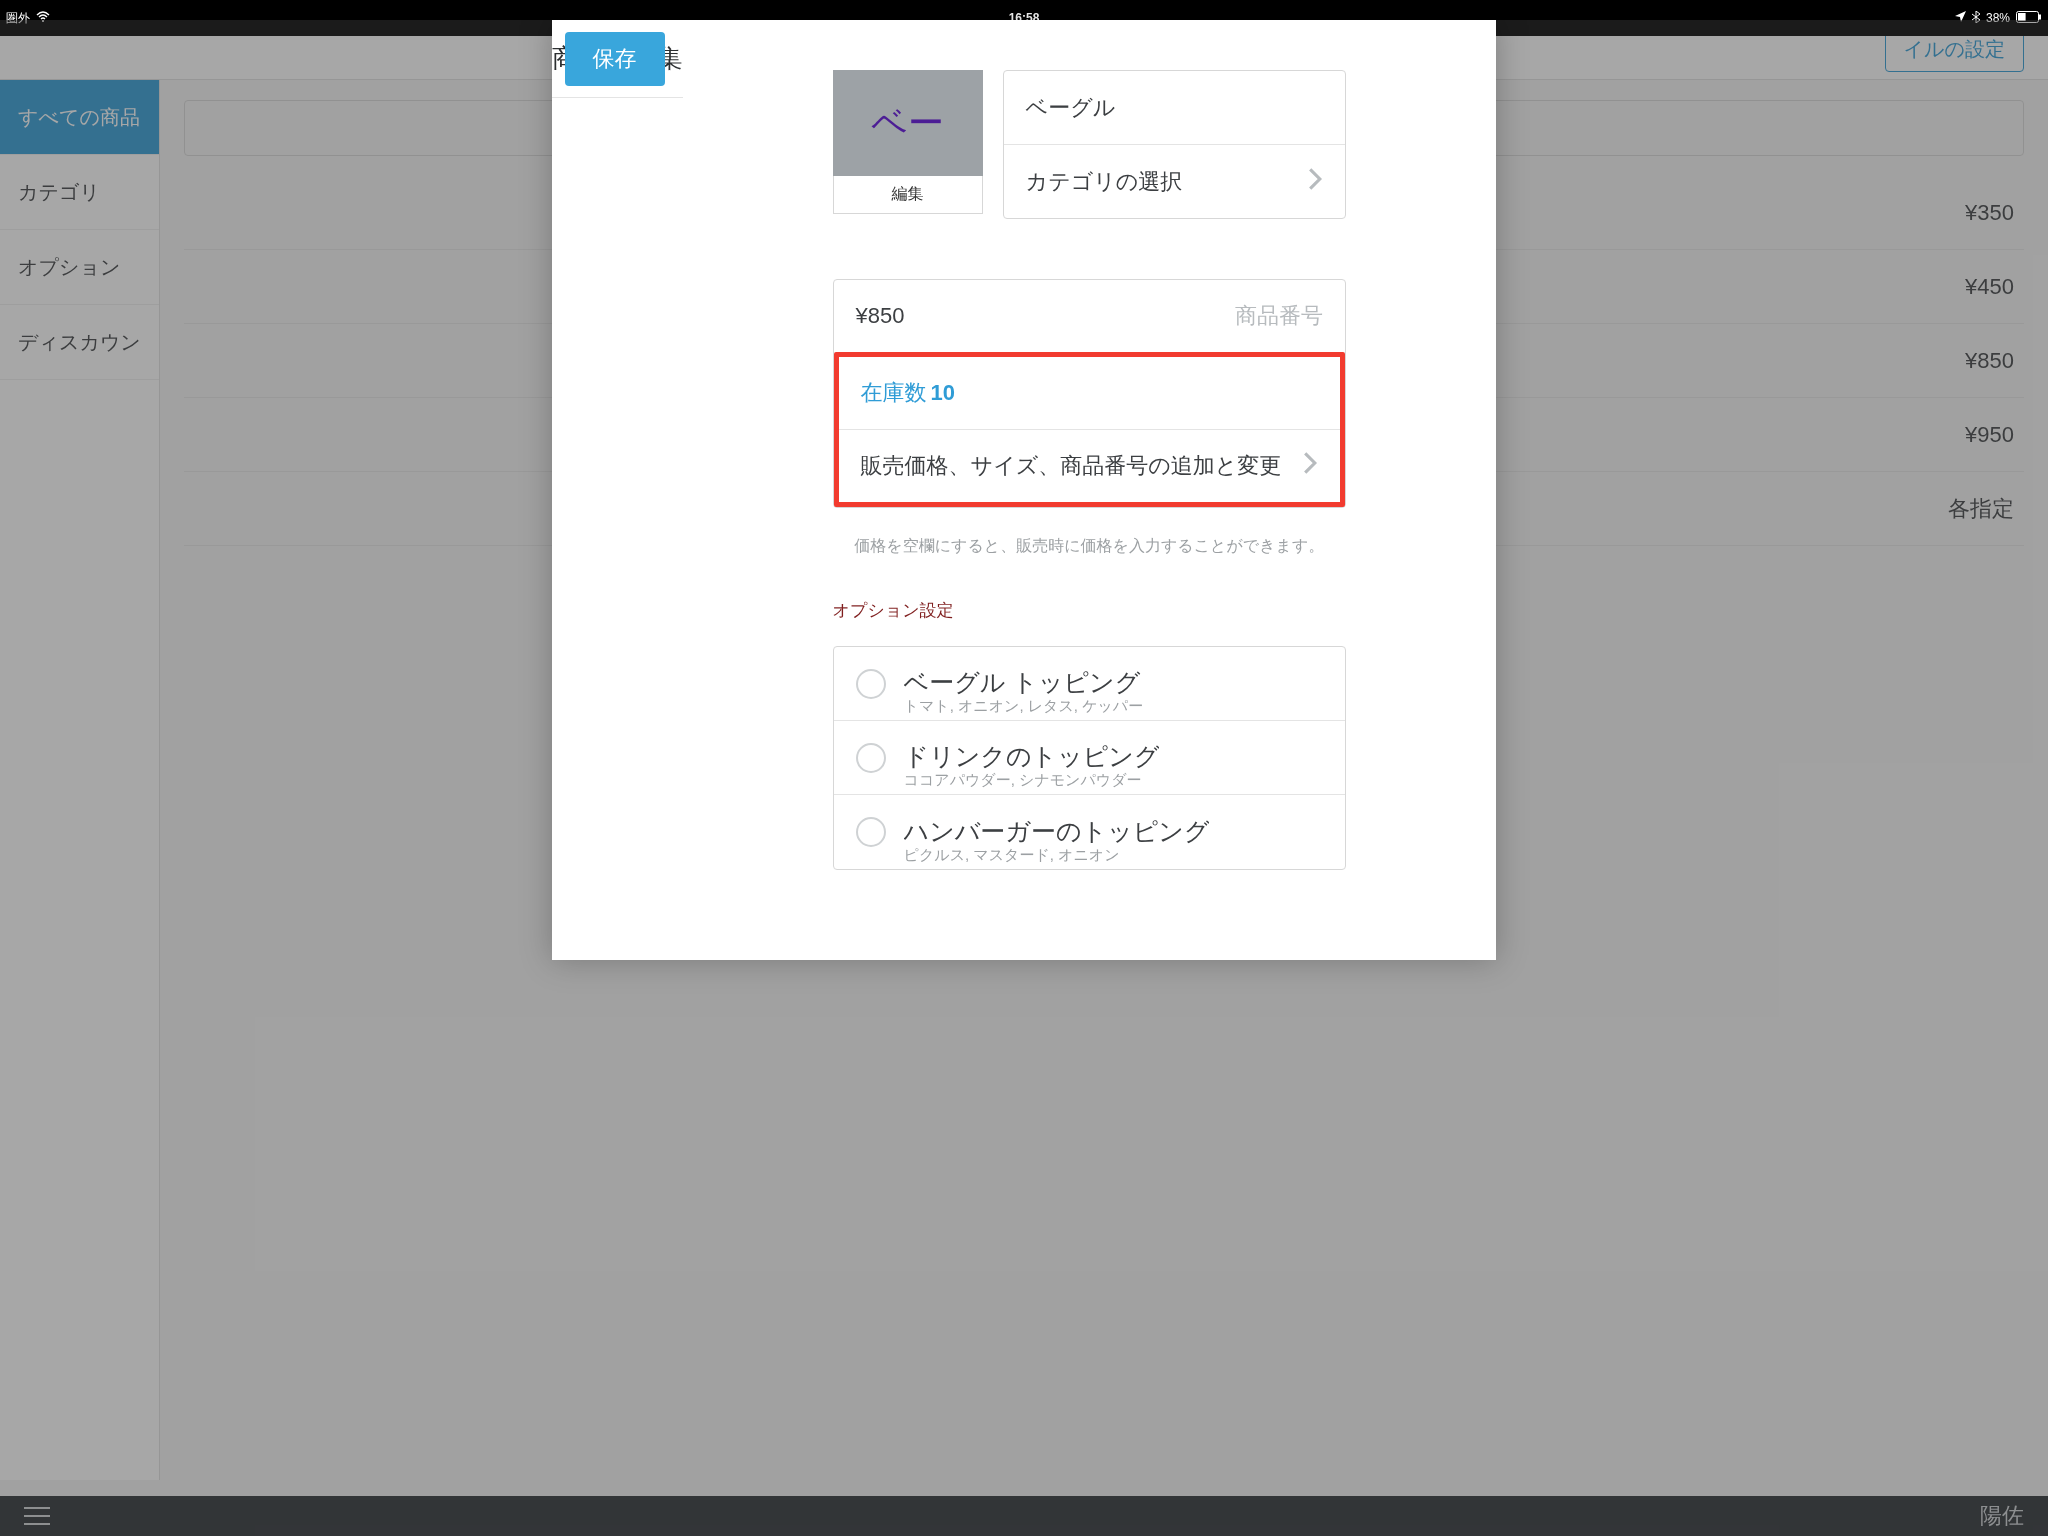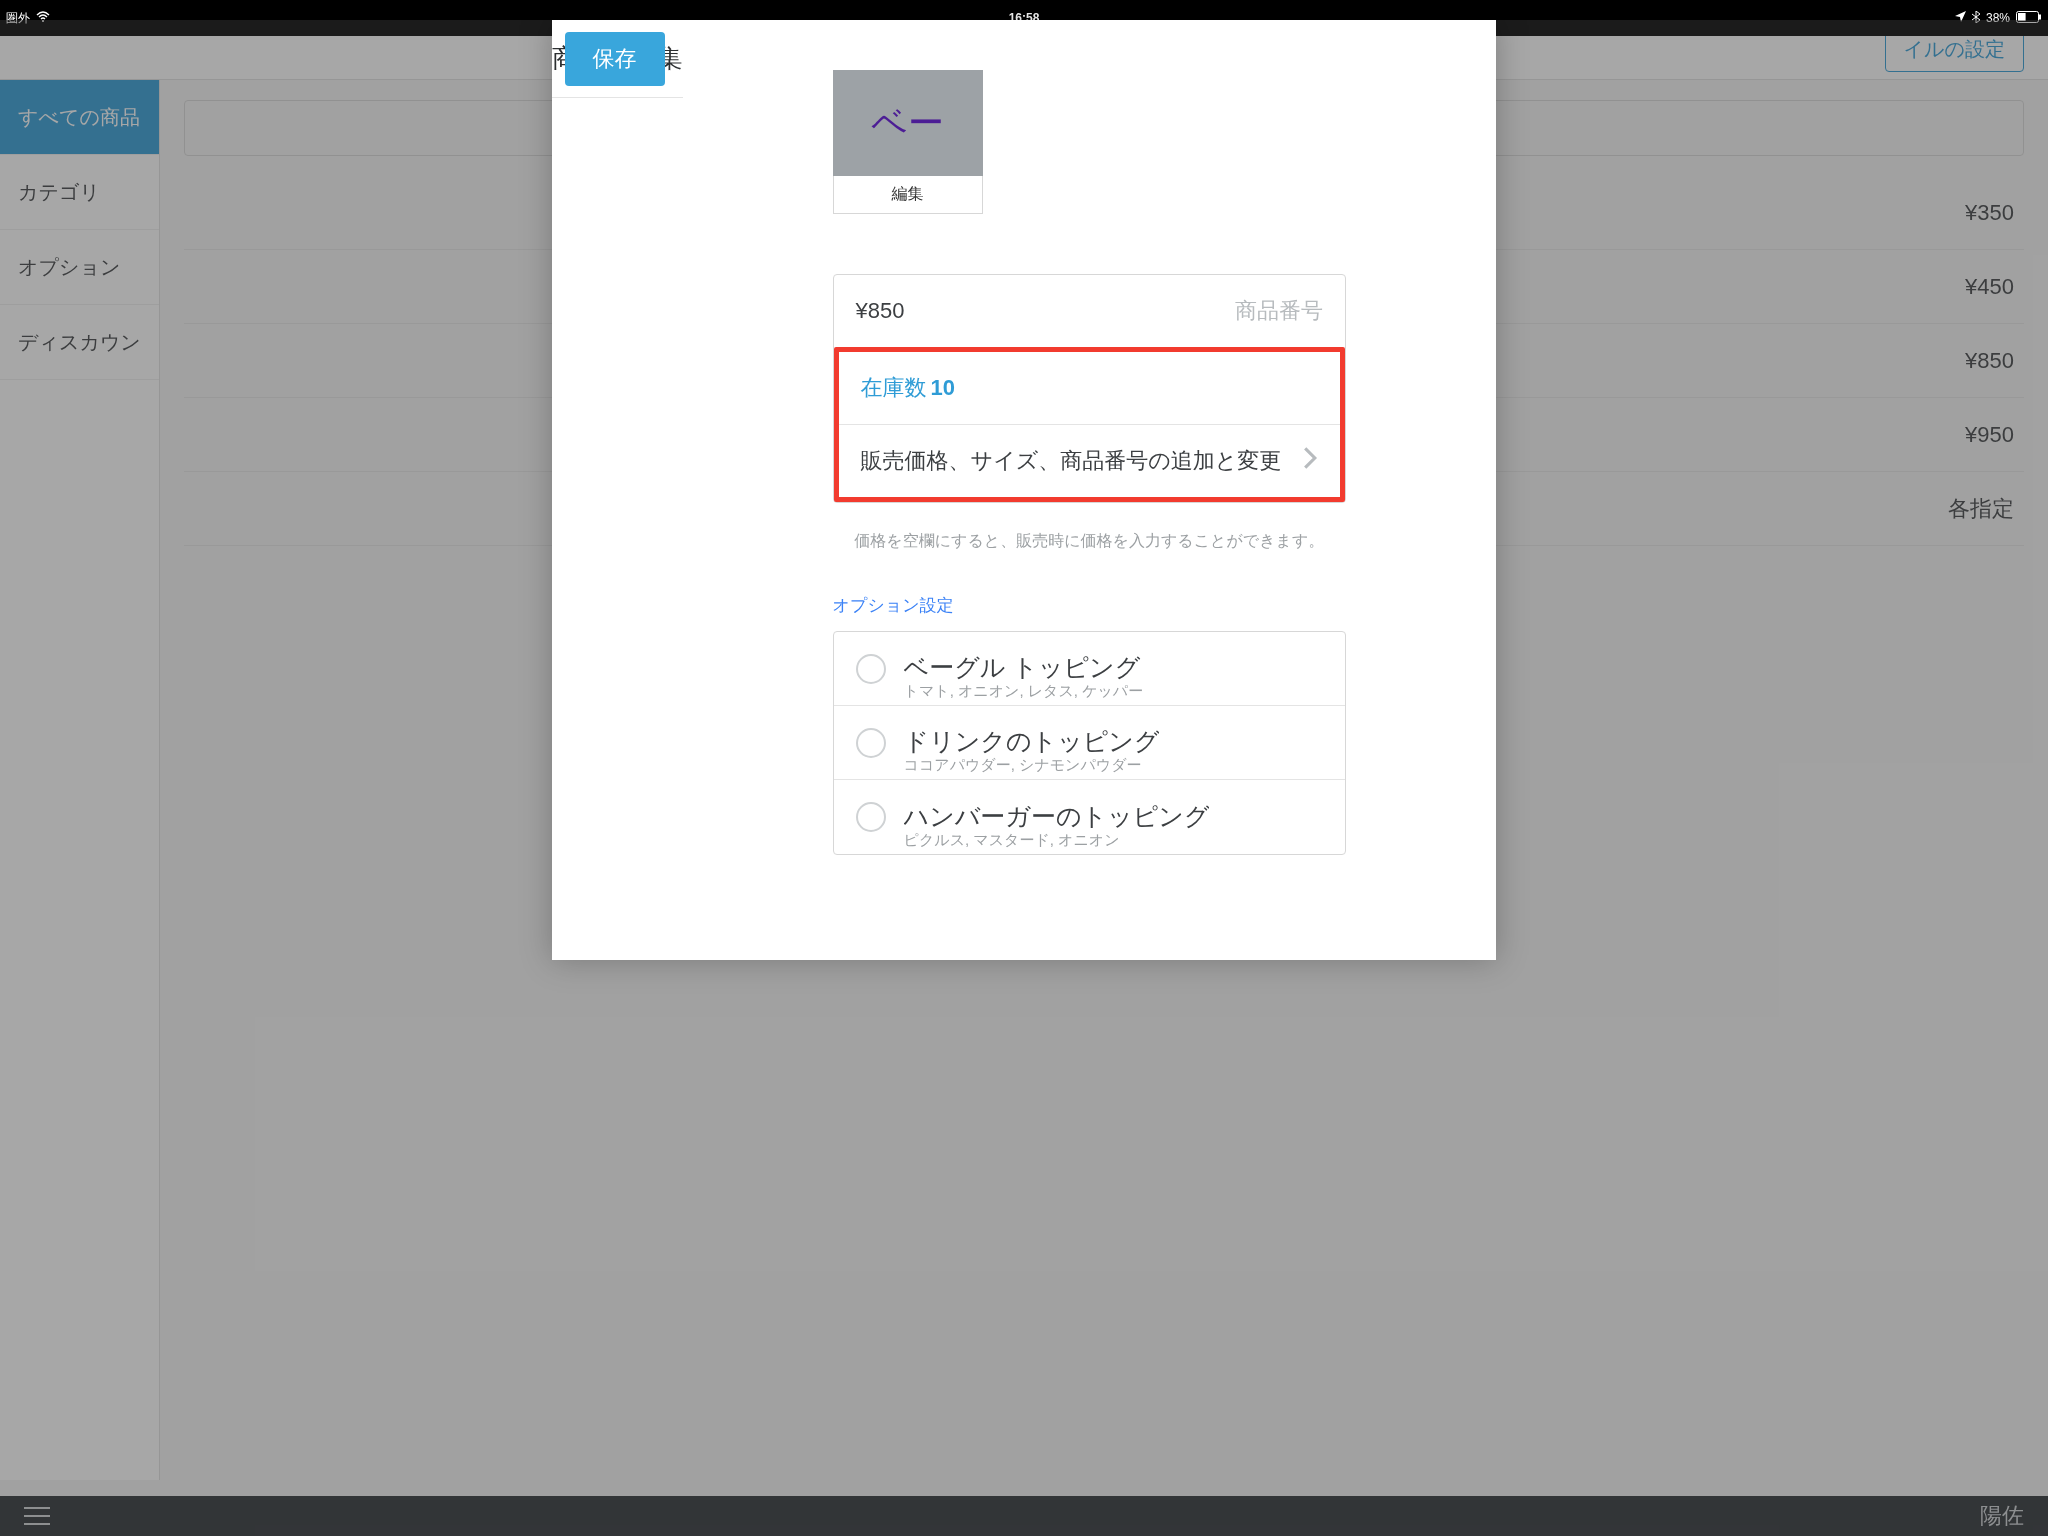--- a/index.html
+++ b/index.html
@@ -52,21 +52,21 @@
 .price-row { height:72px; display:flex; align-items:center; padding:0 22px; font-size:22px; }
 .price-val { color:#3c3f42; }
 .sku-ph { margin-left:auto; color:#b7bbbe; }
 .highlight { border:5px solid #f23b2f; border-radius:2px; }
 .highlight .field-row { height:72px; }
 .stock-label { color:#2f9cd6; font-size:22px; }
 .stock-num { color:#2f9cd6; font-weight:700; margin-left:4px; }
 
 .help-text { text-align:center; color:#9ca0a3; font-size:16px; margin:12px 0 42px; }
 
-.section-label { font-size:17px; color:#3b82f6; margin-bottom:14px; }
+.section-label { font-size:17px; color:#7f1d1d; margin-bottom:24px; }
 .opt-box { border:1px solid #d7d7d7; border-radius:4px; }
 .opt-row { display:flex; align-items:center; height:74px; padding:0 22px; gap:18px; border-bottom:1px solid #e4e4e4; }
 .opt-row:last-child { border-bottom:none; }
 .opt-radio { width:30px; height:30px; border:2px solid #cfd2d4; border-radius:50%; flex-shrink:0; }
 .opt-text { display:flex; flex-direction:column; overflow:hidden; }
 .opt-title { font-size:25px; color:#3c3f42; line-height:1.2;margin-top:16px; }
 .opt-sub { font-size:15px; color:#9ca0a3; white-space:nowrap; overflow:hidden; text-overflow:ellipsis; }
 </style>
 </head>
 <body>
@@ -151,20 +151,32 @@
     <button class="save-btn">保存</button>
   </div>
 
   <div class="modal-body">
 
     <div class="top-row">
       <div class="tile-wrap">
         <div class="tile">ベー</div>
         <div class="tile-edit">編集</div>
       </div>
+      <div class="right-box">
+        <div class="field-row">
+          <span>ベーグル</span>
+        </div>
+        <div class="divider"></div>
+        <div class="field-row">
+          <span>カテゴリの選択</span>
+          <span class="chevron"><svg viewBox="0 0 12 20">
+                <path d="M2 2 L10 10 L2 18"></path>
+              </svg></span>
+        </div>
+      </div>
     </div>
 
     <div class="price-box">
       <div class="price-row">
         <span class="price-val">¥850</span>
         <span class="sku-ph">商品番号</span>
       </div>
       <div class="highlight">
         <div class="field-row">
           <span class="stock-label">在庫数</span>

